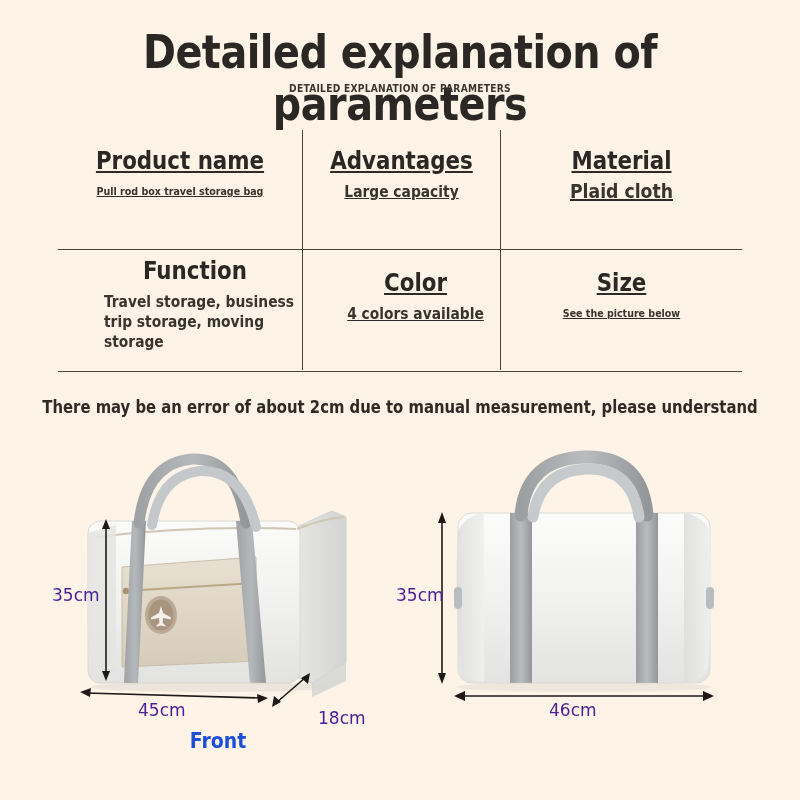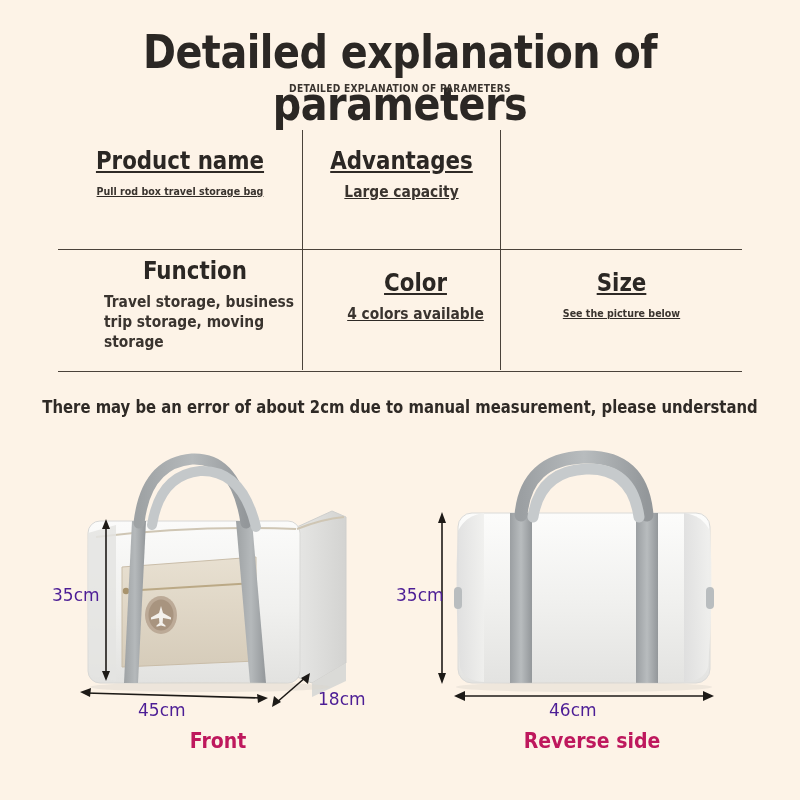--- a/index.html
+++ b/index.html
@@ -63,21 +63,21 @@
   .note{
     position:absolute;left:0;top:396px;width:800px;text-align:center;
     font-size:17px;line-height:22px;font-weight:600;color:#2f2a26;
     transform:scaleX(0.97);
   }
 
   
   .figure{position:absolute;}
   .caption{
     position:absolute;text-align:center;width:260px;
-    font-size:21px;line-height:26px;font-weight:700;color:#be185d;
+    font-size:21px;line-height:26px;font-weight:700;color:#1d4ed8;
   }
   .dimlabel{
     position:absolute;font-size:17px;line-height:20px;font-weight:500;
     color:#4c1d95;font-family:"DejaVu Sans","Liberation Sans",sans-serif;
     white-space:nowrap;
   }
   svg{display:block;overflow:visible;}
 </style>
 </head>
 <body>
@@ -93,20 +93,24 @@
     <div class="rule v" style="left:244px;"></div>
     <div class="rule v" style="left:442px;"></div>
 
     <div class="cell center" style="left:0;top:18px;width:244px;">
       <div class="ch">Product name</div>
       <div class="cv sml">Pull rod box travel storage bag</div>
     </div>
     <div class="cell center" style="left:245px;top:18px;width:197px;">
       <div class="ch">Advantages</div>
       <div class="cv med">Large capacity</div>
+    </div>
+    <div class="cell center" style="left:443px;top:18px;width:241px;">
+      <div class="ch">Material</div>
+      <div class="cv big">Plaid cloth</div>
     </div>
 
     <div class="cell left" style="left:46px;top:128px;width:198px;">
       <div class="ch" style="text-align:center;margin-left:-6px;">Function</div>
       <div class="cv med">Travel storage, business trip storage, moving storage</div>
     </div>
     <div class="cell center" style="left:259px;top:140px;width:197px;">
       <div class="ch">Color</div>
       <div class="cv med">4 colors available</div>
     </div>
@@ -181,21 +185,21 @@
         <path d="M208 253 L197 249 L198 258 Z" fill="#1d1a17" stroke="none"></path>
 
         <line x1="216" y1="258" x2="246" y2="232"></line>
         <path d="M212 262 L214 251 L221 257 Z" fill="#1d1a17" stroke="none"></path>
         <path d="M250 228 L248 239 L241 233 Z" fill="#1d1a17" stroke="none"></path>
       </g>
     </svg>
 
     <div class="dimlabel" style="left:-8px;top:140px;">35cm</div>
     <div class="dimlabel" style="left:78px;top:255px;">45cm</div>
-    <div class="dimlabel" style="left:258px;top:244px;">18cm</div>
+    <div class="dimlabel" style="left:258px;top:263px;">18cm</div>
   </div>
   <div class="caption" style="left:88px;top:728px;">Front</div>
 
   <div class="figure" style="left:420px;top:445px;width:340px;height:270px;">
     <svg width="340" height="270" viewBox="0 0 340 270">
       <defs>
         <linearGradient id="bodyG2" x1="0" y1="0" x2="0" y2="1">
           <stop offset="0%" stop-color="#fcfcfb"></stop>
           <stop offset="50%" stop-color="#f1f1ef"></stop>
           <stop offset="100%" stop-color="#e3e3e1"></stop>
@@ -235,15 +239,14 @@
 
         <line x1="40" y1="251" x2="288" y2="251"></line>
         <path d="M34 251 L45 246 L45 256 Z" fill="#1d1a17" stroke="none"></path>
         <path d="M294 251 L283 246 L283 256 Z" fill="#1d1a17" stroke="none"></path>
       </g>
     </svg>
 
     <div class="dimlabel" style="left:-24px;top:140px;">35cm</div>
     <div class="dimlabel" style="left:129px;top:255px;">46cm</div>
   </div>
-  <div class="caption" style="left:462px;top:728px;">Reverse side</div>
 
 </div>
 
 </body></html>

